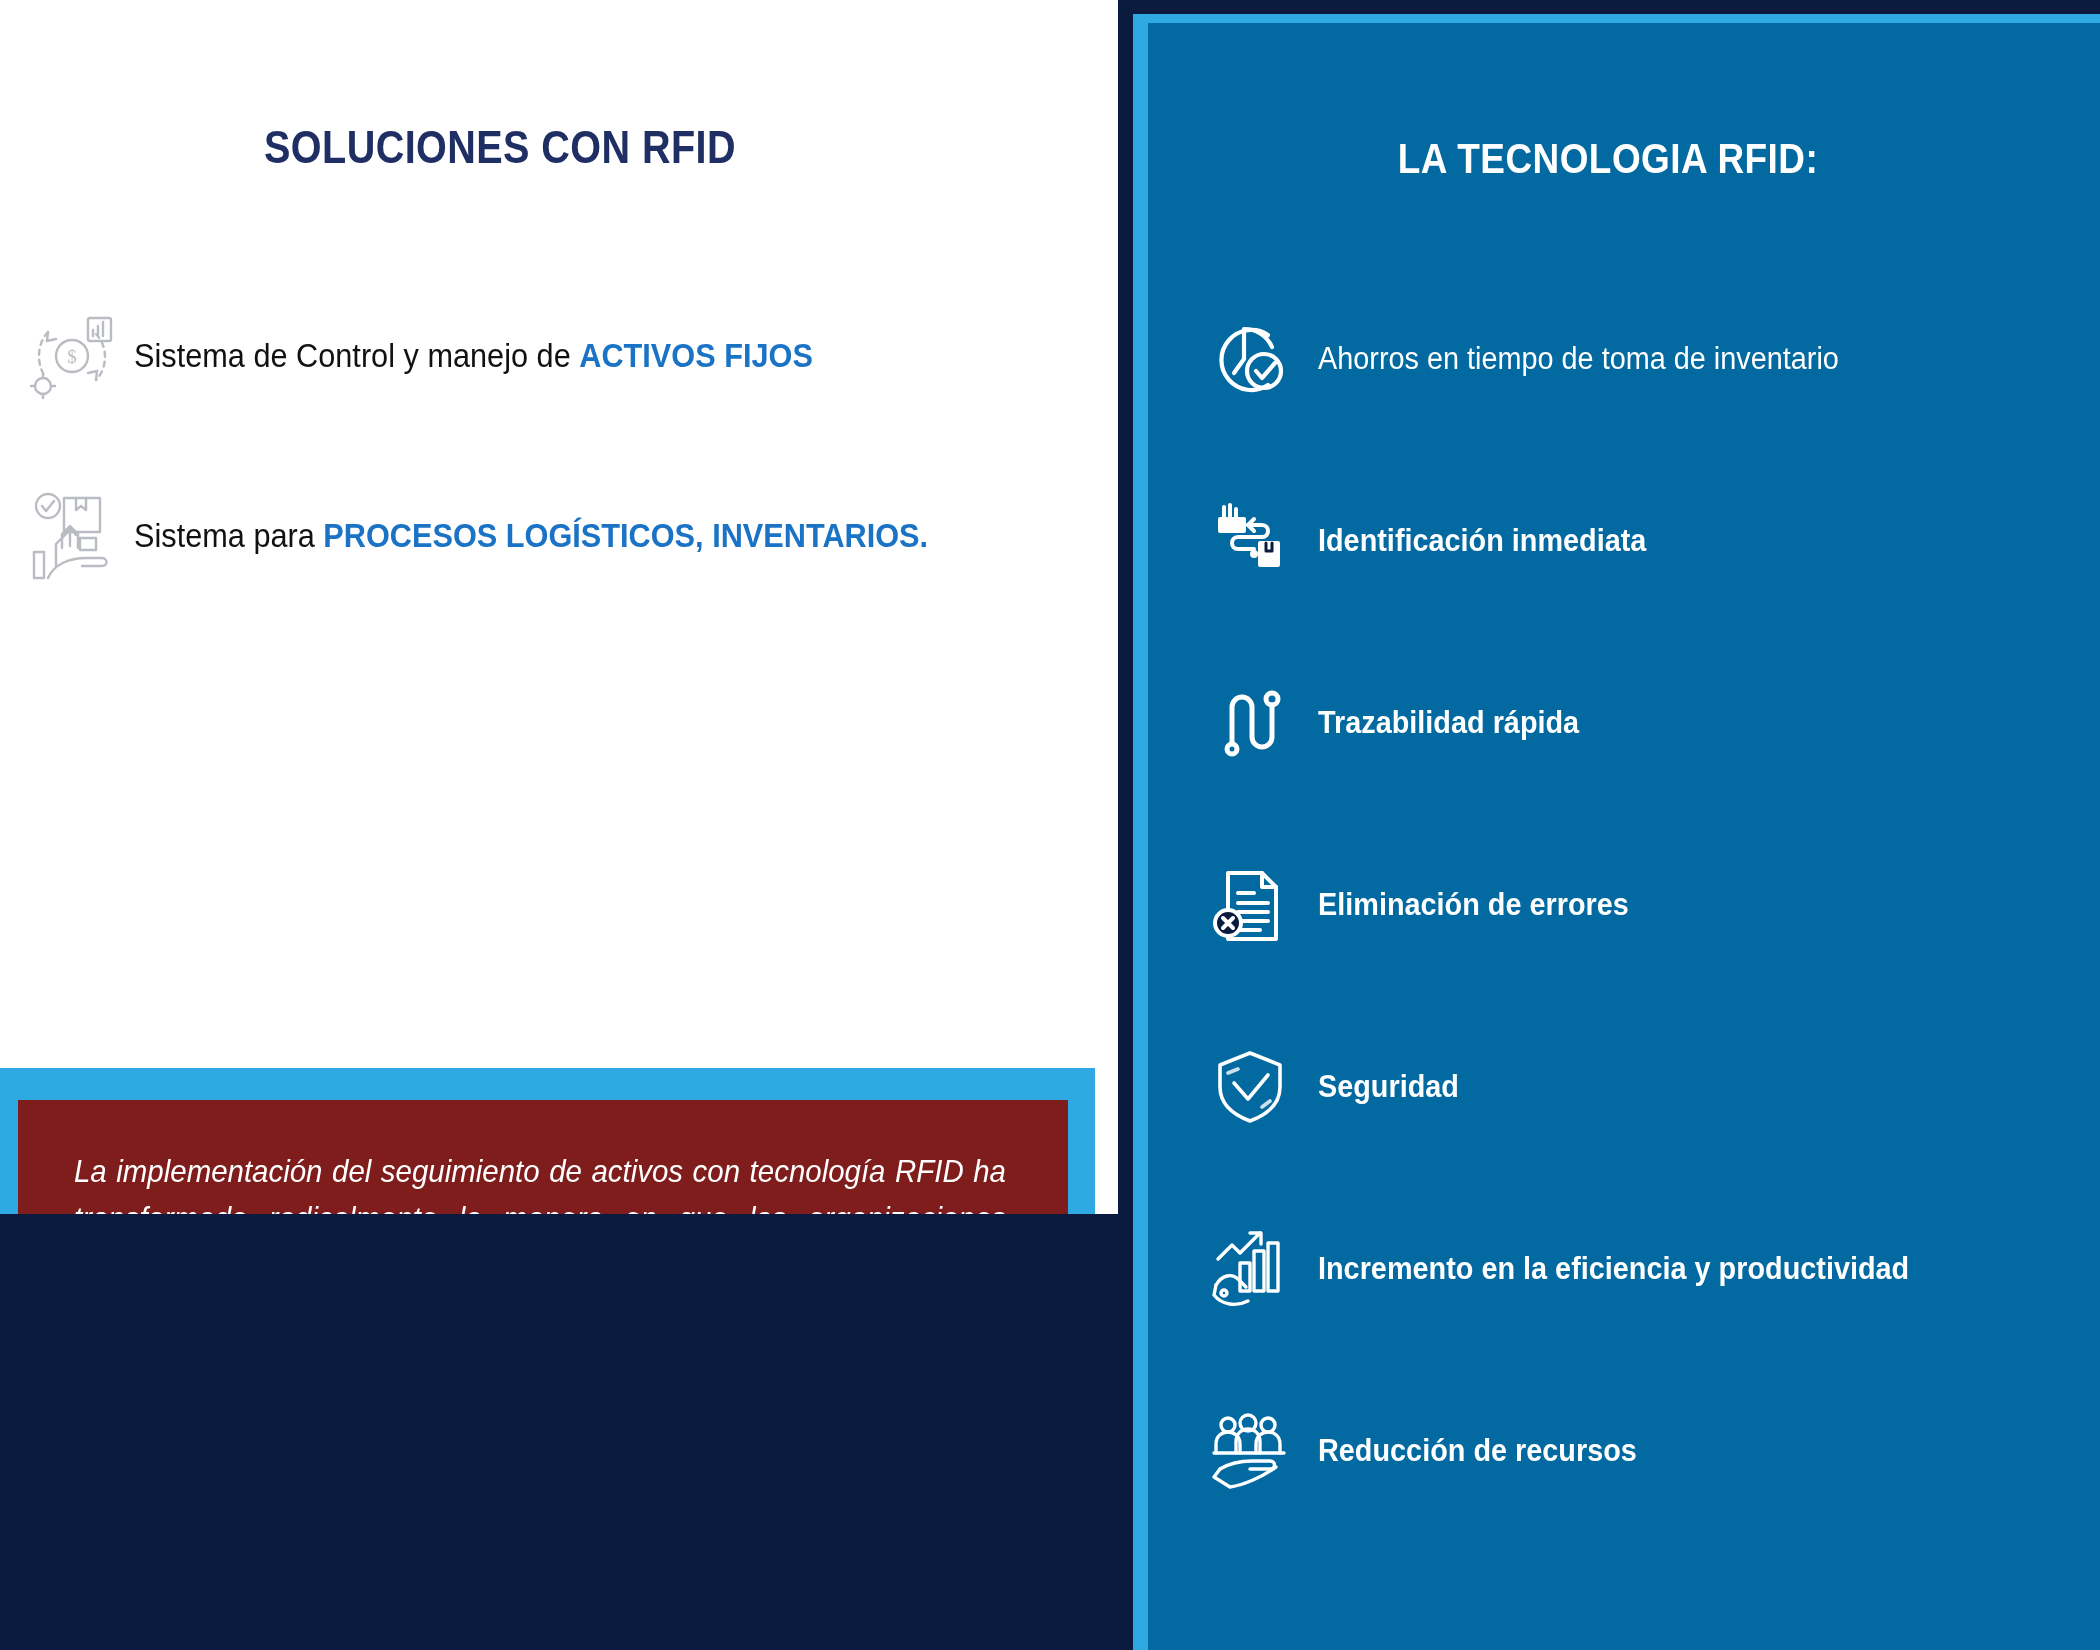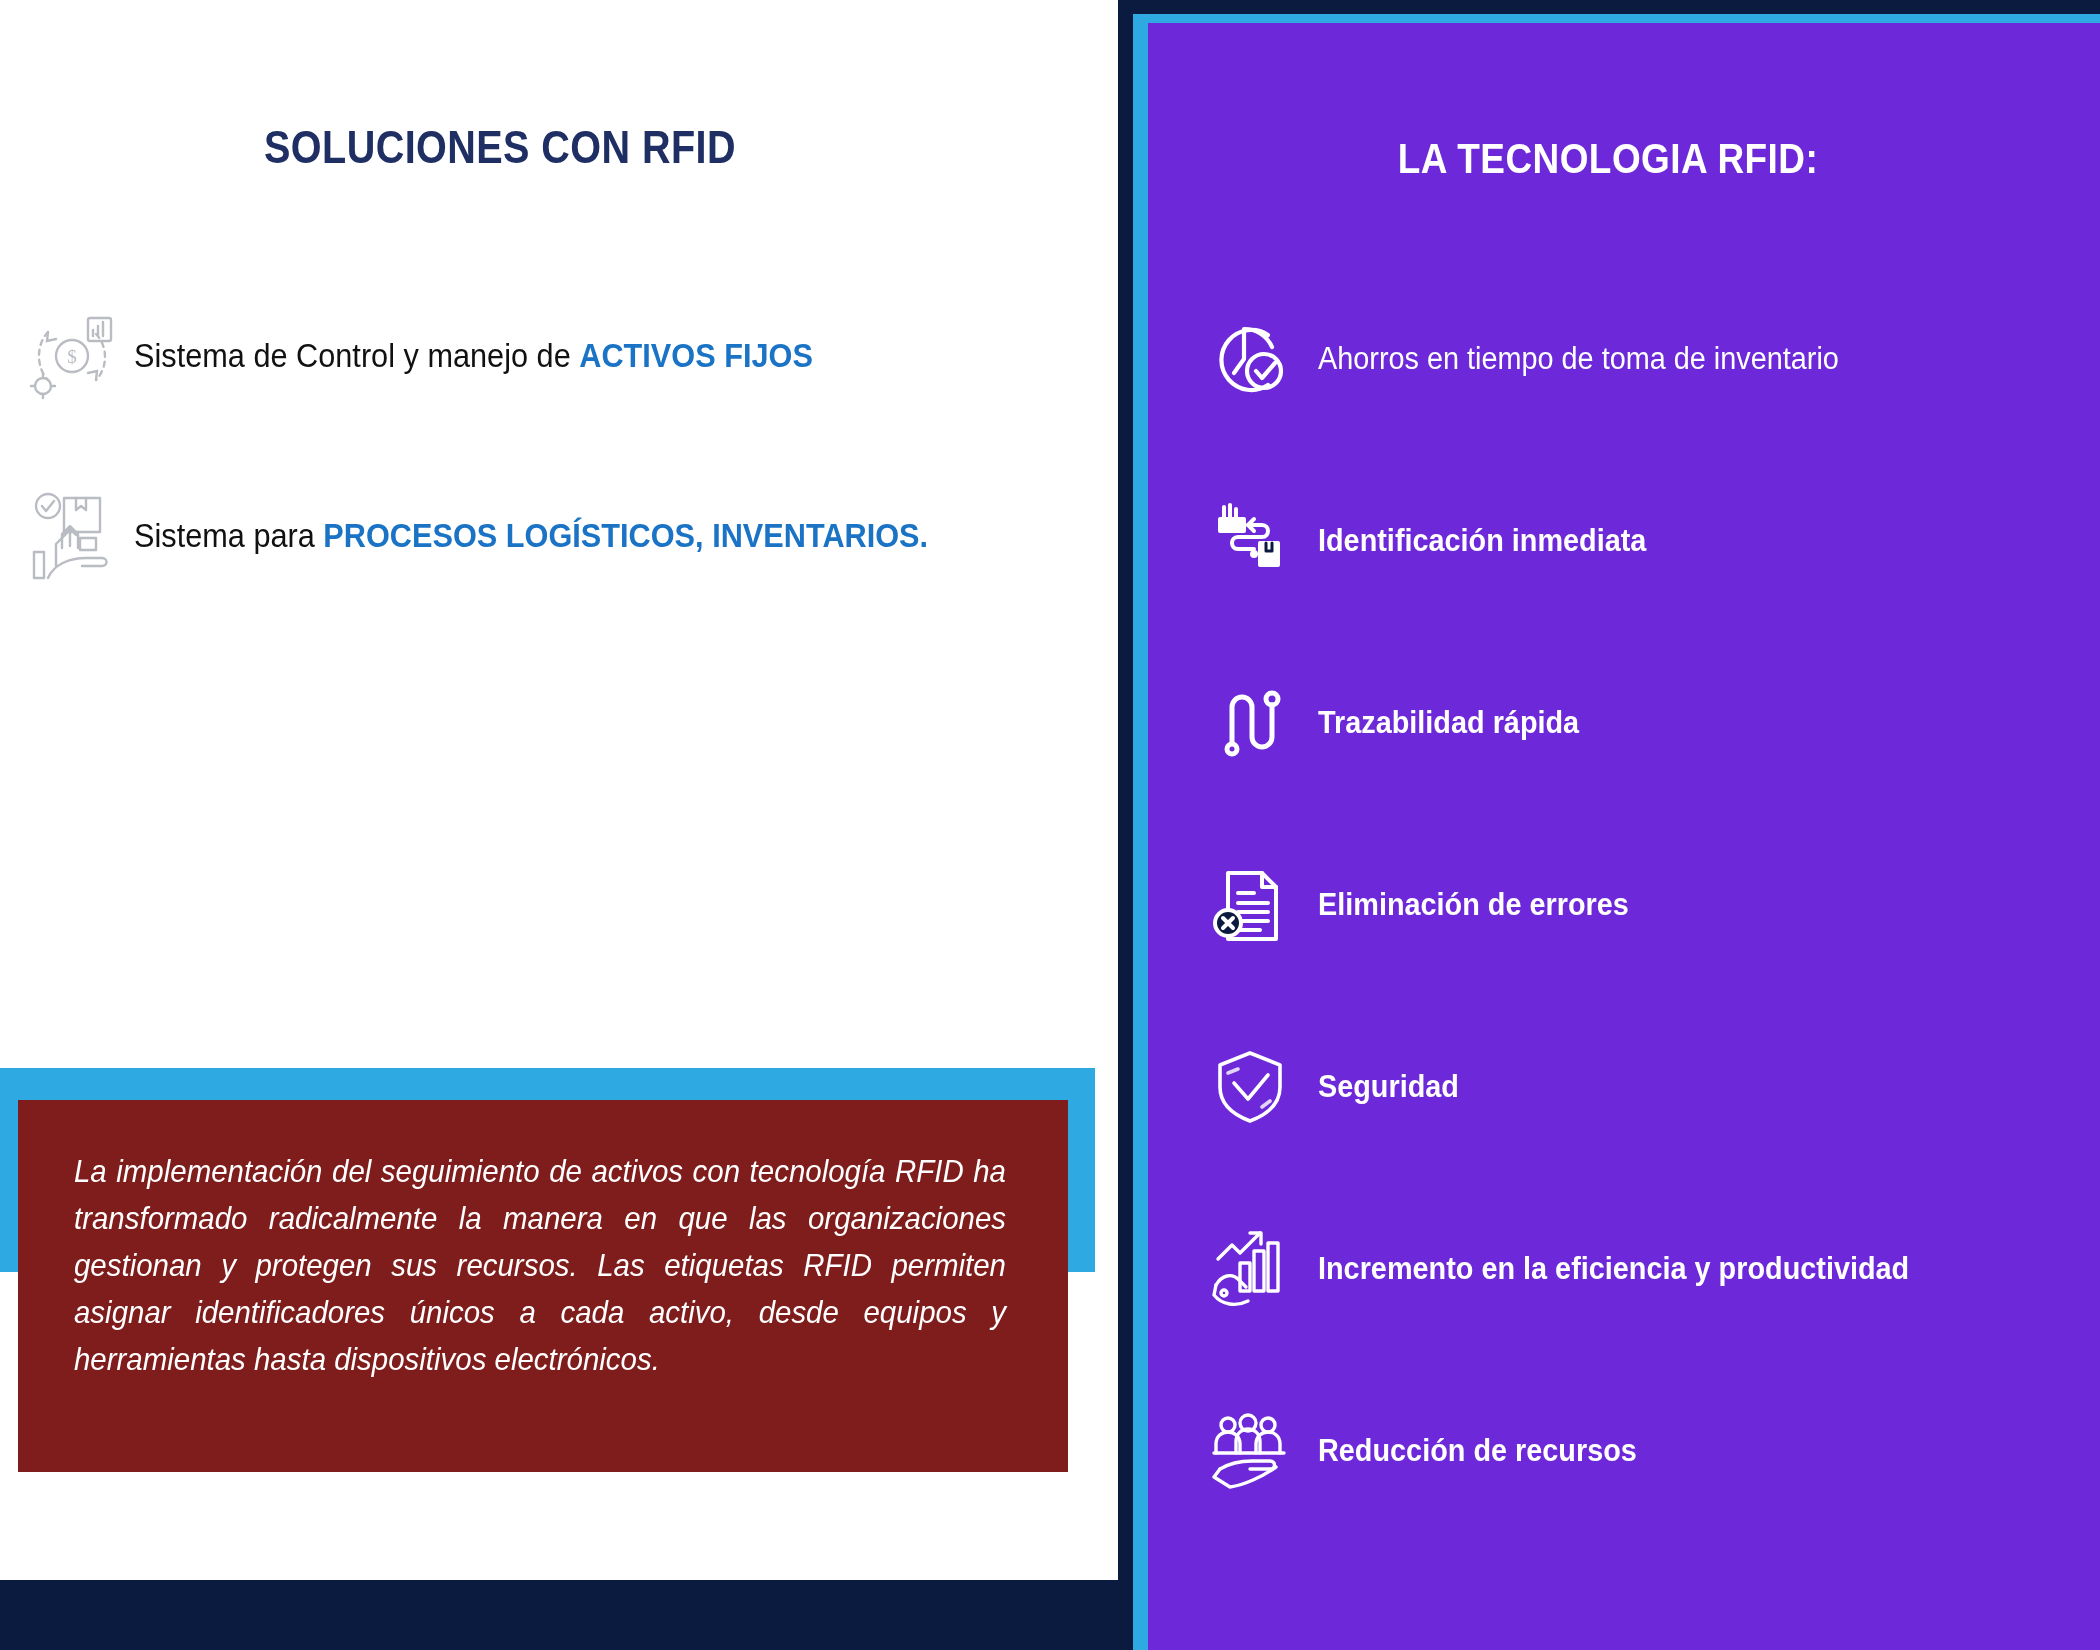--- a/index.html
+++ b/index.html
@@ -8,21 +8,21 @@
     background:#0b1b3f;
     font-family:"Liberation Sans", sans-serif;
     overflow:hidden;
     position:relative;
   }
 
   
   #left-panel{
     position:absolute;
     left:0;top:0;
-    width:1118px;height:1580px;
+    width:1118px;height:1214px;
     background:#ffffff;
     overflow:hidden;
   }
   #left-title{
     position:absolute;
     left:0;top:120px;
     width:1000px;
     text-align:center;
     font-size:46px;
     font-weight:bold;
@@ -88,21 +88,21 @@
     transform:scaleX(.92);
     transform-origin:left top;
     width:108%;
   }
 
   
   #right-panel{
     position:absolute;
     left:1133px;top:14px;
     width:967px;height:1636px;
-    background:#6d28d9;
+    background:#0369a1;
     border-left:15px solid #2ea9e2;
     border-top:9px solid #2ea9e2;
     box-sizing:border-box;
     overflow:hidden;
   }
   #right-title{
     position:absolute;
     left:0;top:112px;
     width:920px;
     text-align:center;

